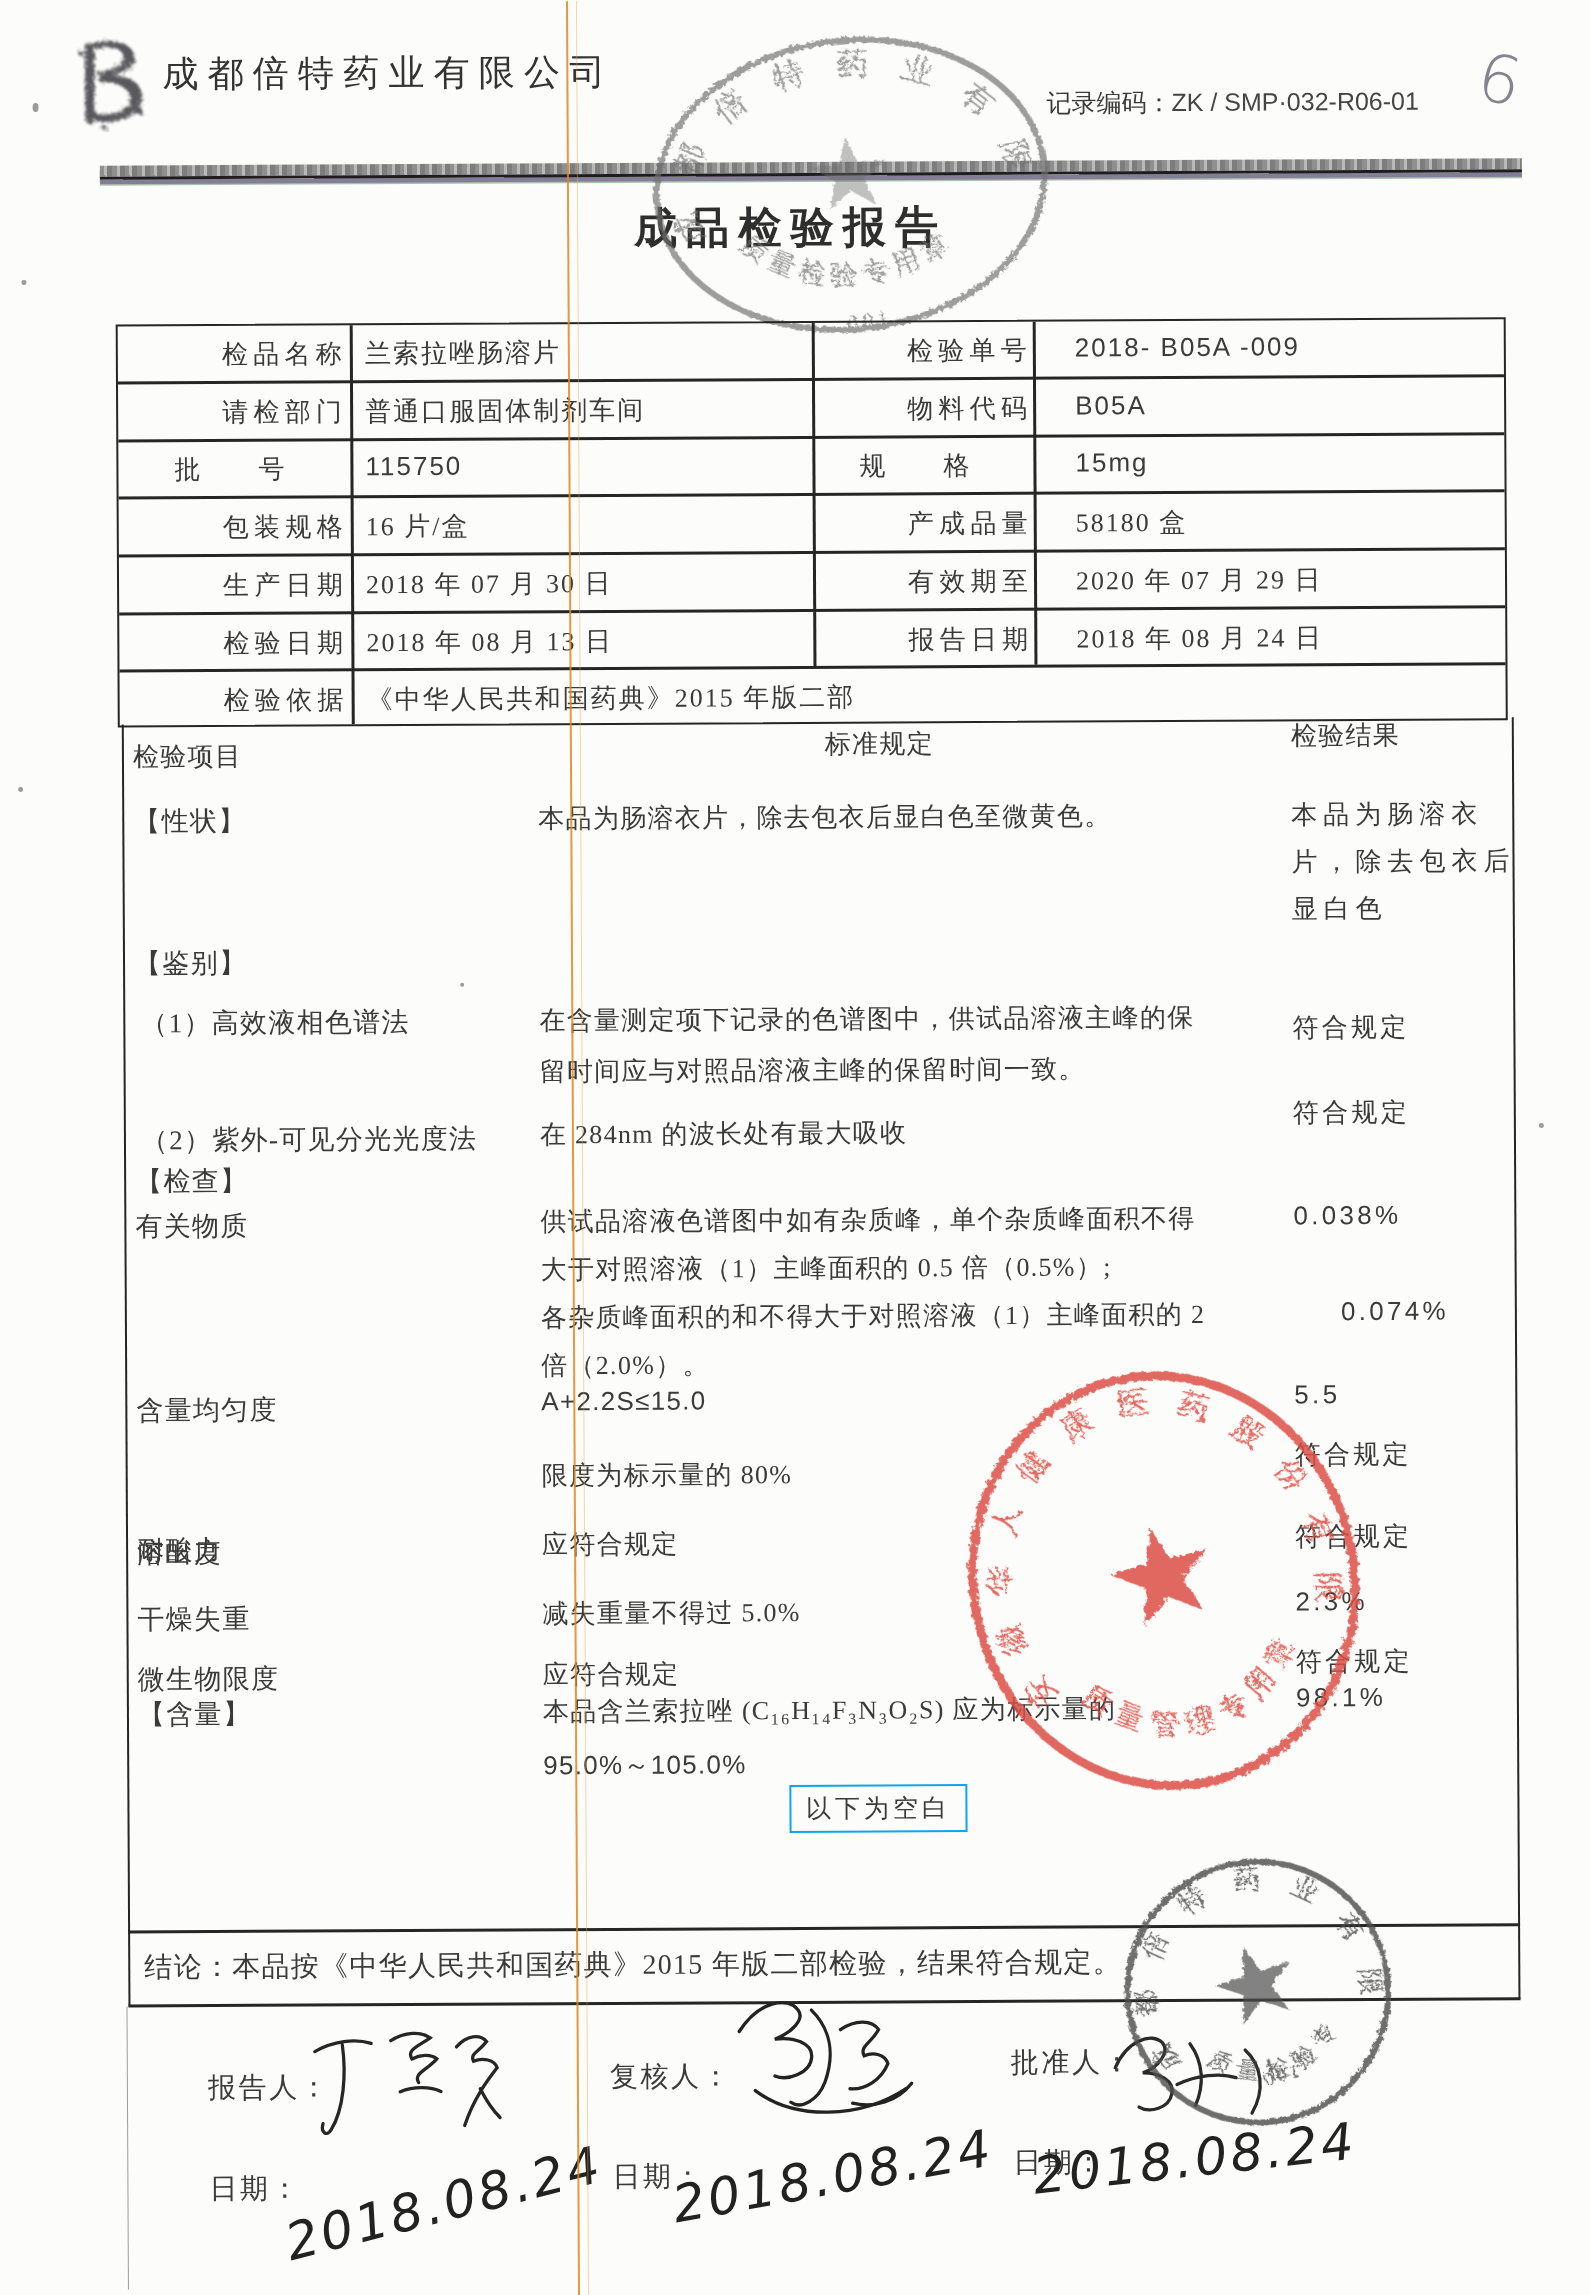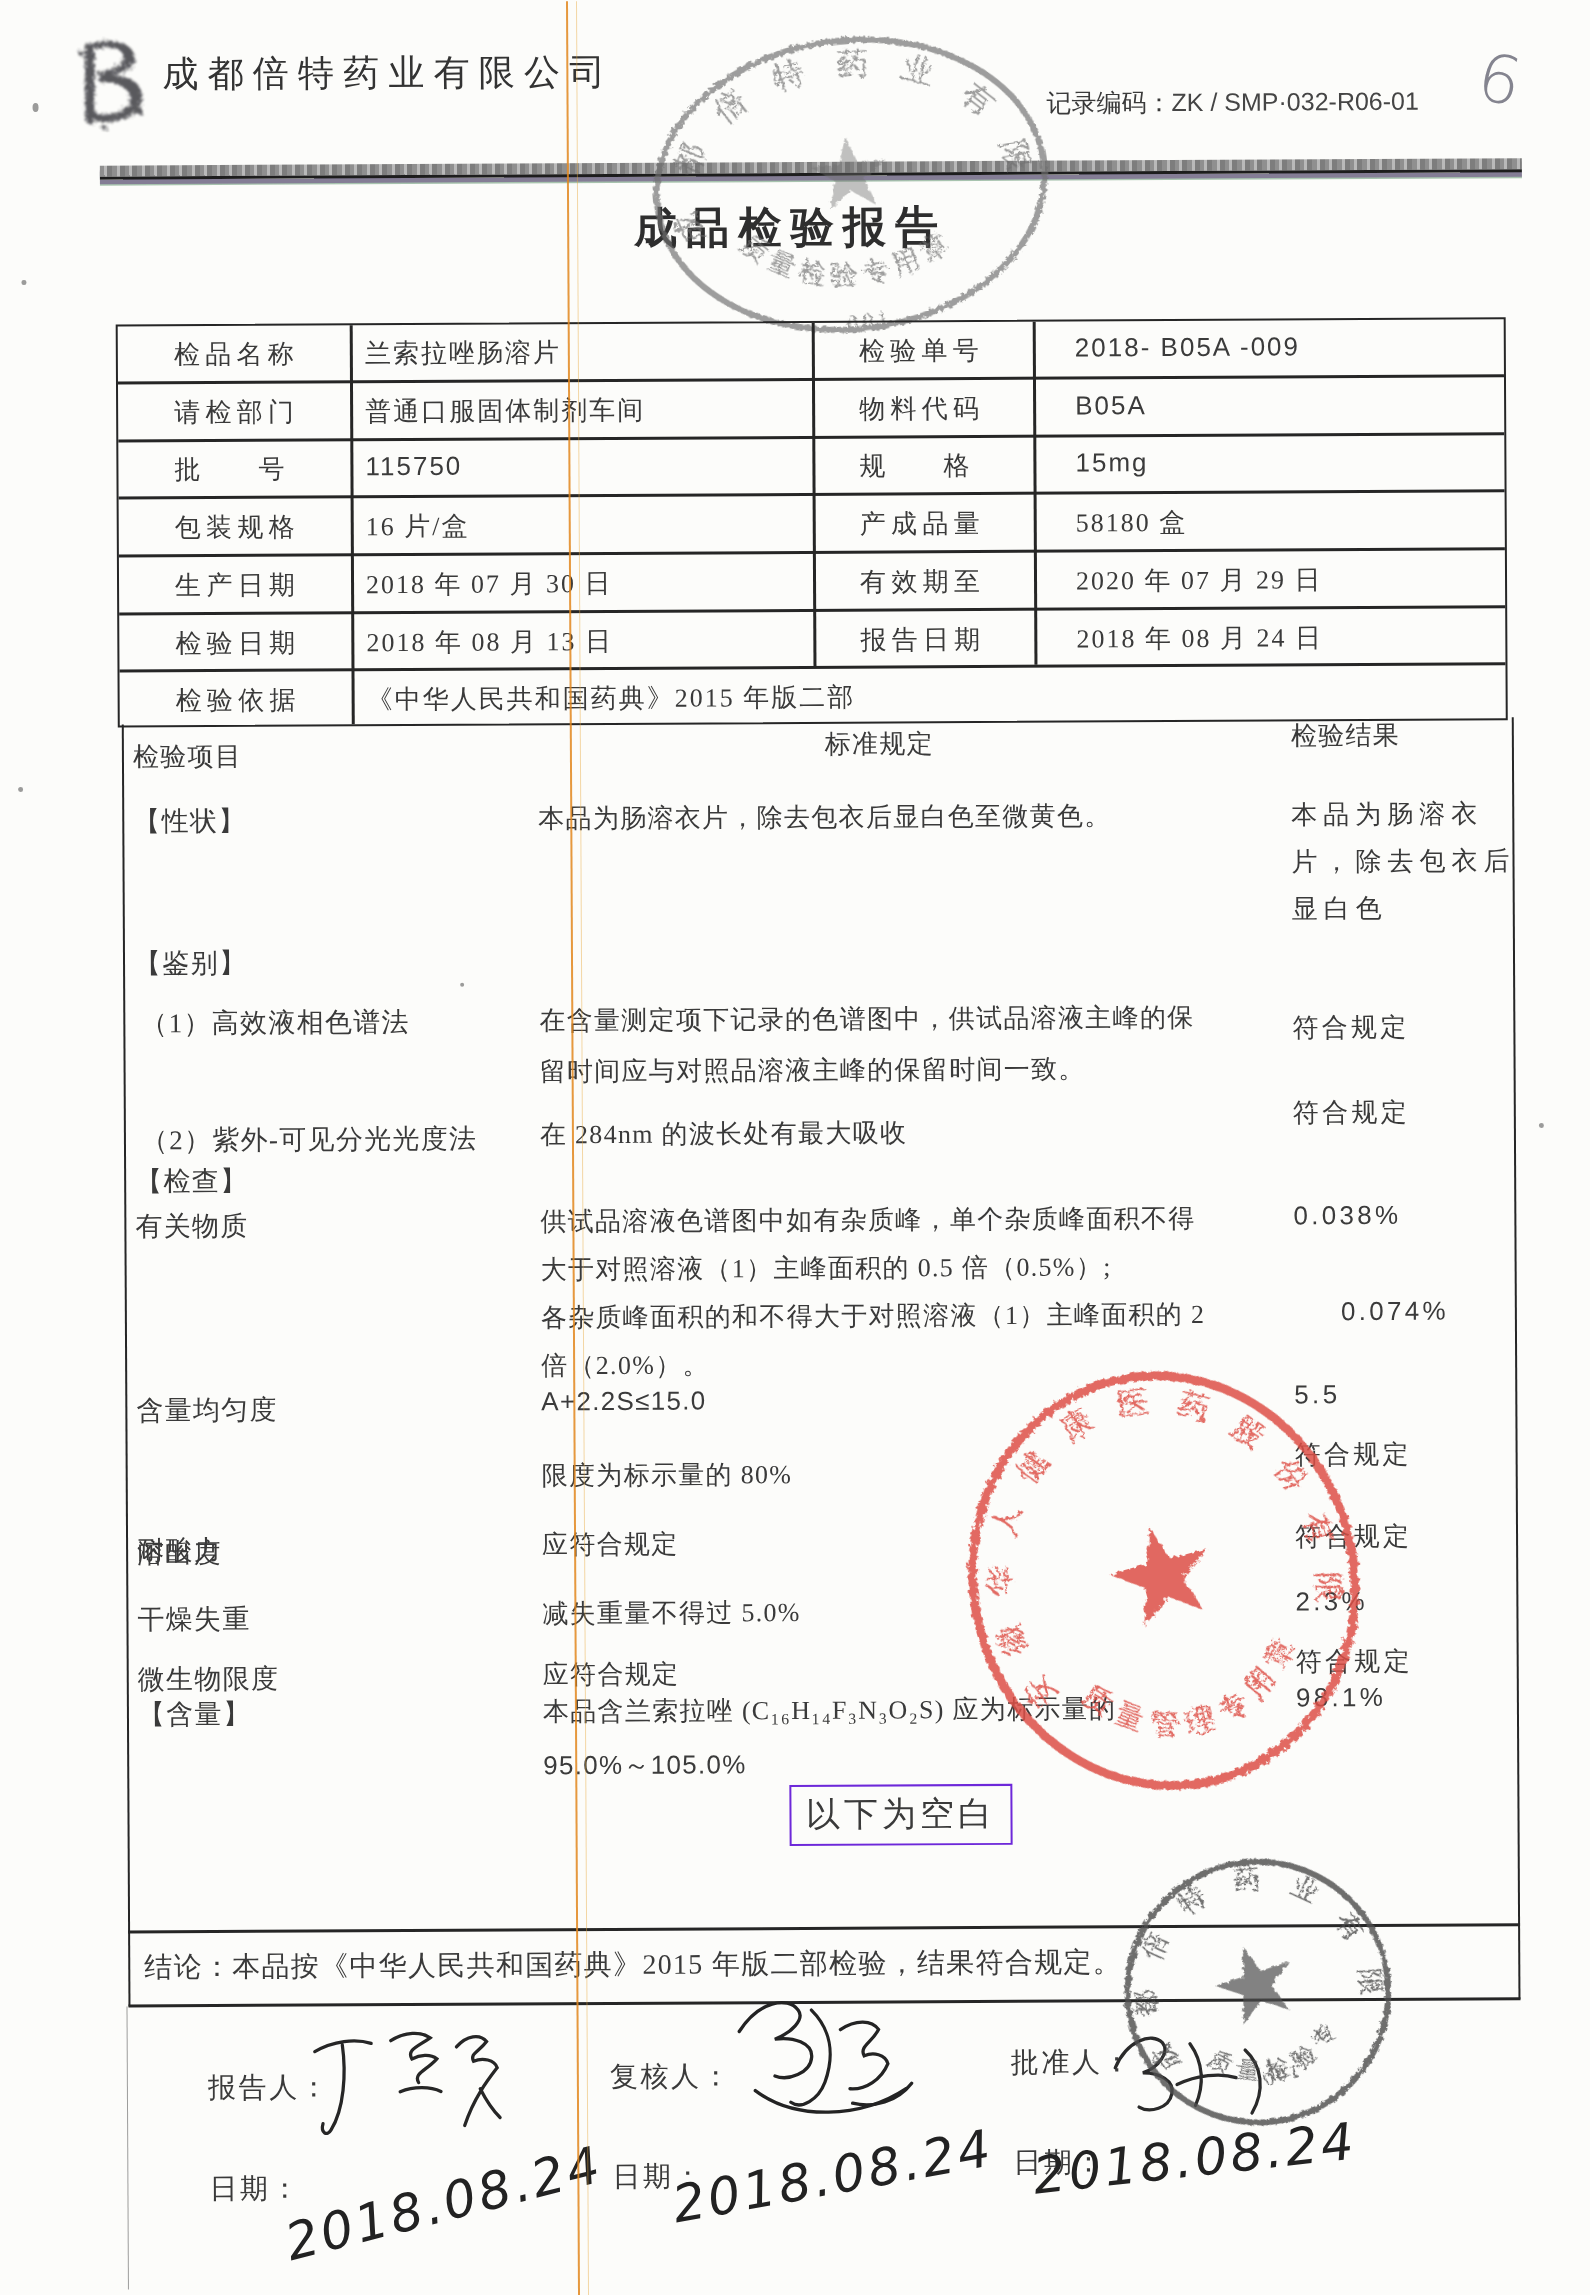--- a/index.html
+++ b/index.html
@@ -12,26 +12,26 @@
   .company{font-size:36px;letter-spacing:9.2px;color:#333;}
   .reccode{font-size:25px;color:#454545;}
   .handnum{font-family:"DejaVu Sans",sans-serif;font-size:66px;color:#84848f;transform:rotate(13deg);font-weight:200;}
   .band{left:105px;top:162px;width:1422px;height:10.5px;background:
         repeating-linear-gradient(90deg,#8f8f8f 0 4.6px,#b9b9b9 4.6px 7.2px,#7d7d7d 7.2px 12.5px);
         border-bottom:3.3px solid #1d1d1d;box-shadow:0 4.6px 0 rgba(90,40,120,.45),0 6px 0 rgba(40,110,60,.4);}
   .title{font-size:43px;font-weight:bold;letter-spacing:9.2px;color:#2e2e2e;
          font-family:"Liberation Sans",sans-serif;}
   .tbl-line{position:absolute;background:#262626;}
   .cell{font-size:26px;letter-spacing:2px;}
-  .lbl{letter-spacing:5.3px;}
+  .lbl{letter-spacing:5.3px;margin-left:48px;}
   .sec{font-size:26px;letter-spacing:1.3px;}
   .itm{font-size:27px;letter-spacing:1.3px;}
   .res{font-size:26px;letter-spacing:3.3px;}
   .resw{letter-spacing:6px;}
-  .blankbox{border:2px solid #6d28d9;padding:5.3px 14.5px;font-size:34px;letter-spacing:4px;}
+  .blankbox{border:2px solid #0ea5e9;padding:5.3px 14.5px;font-size:25px;letter-spacing:4px;}
   .concl{font-size:28px;letter-spacing:1.3px;}
   .sig-label{font-size:28px;letter-spacing:2.6px;}
   .hand-date{font-family:"DejaVu Sans",sans-serif;font-style:italic;font-size:51px;
              letter-spacing:3.3px;color:#222;}
   .speck{position:absolute;background:#5a5a5a;border-radius:50%;opacity:.6;}
   svg text{font-family:"Liberation Serif",serif;}
 </style>
 </head>
 <body>
 

